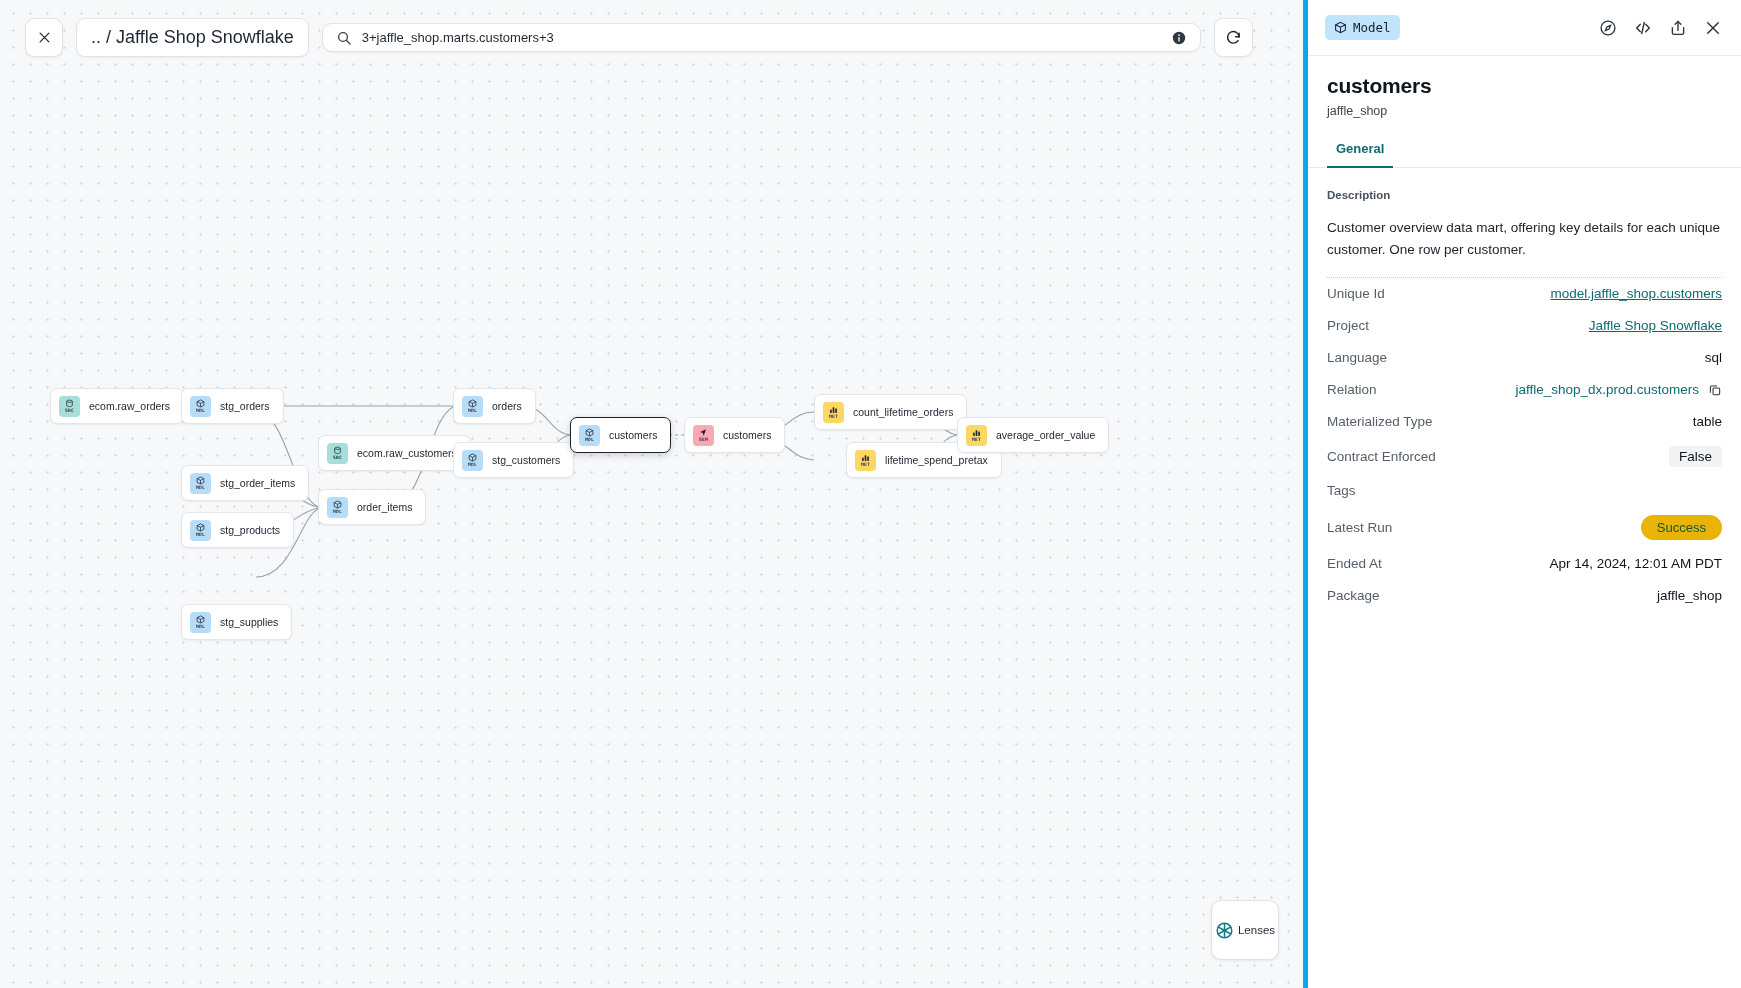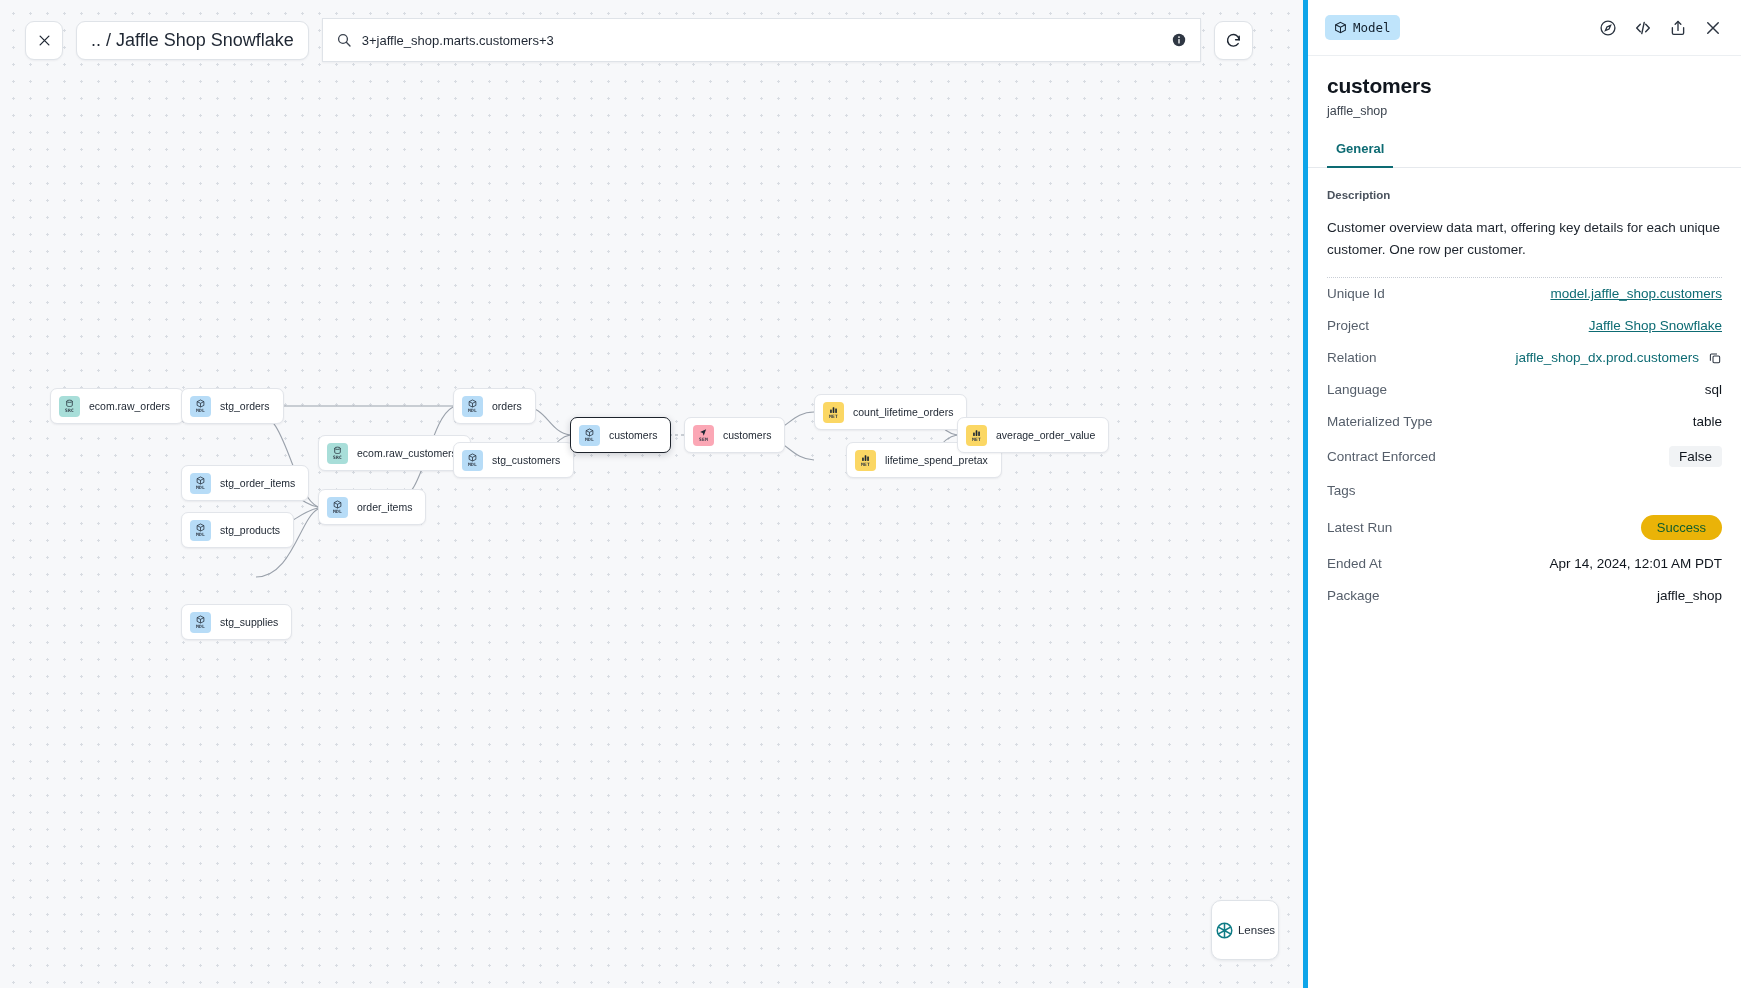--- a/index.html
+++ b/index.html
@@ -36,22 +36,22 @@
     display: flex; align-items: center; justify-content: center;
     box-shadow: 0 1px 2px rgba(16,24,40,0.05);
   }
   .tb-close { width: 38px; }
   .tb-close svg { width: 15px; height: 15px; }
   .tb-breadcrumb {
     padding: 0 14px;
     font-size: 18px; color: #1f2733; white-space: nowrap;
   }
   .tb-search {
-    width: 879px; height: 44px;
-    background: #fff; border: 1px solid #dfe3e8; border-radius: 0;
+    width: 879px; height: 29px;
+    background: #fff; border: 1px solid #dfe3e8; border-radius: 10px;
     display: flex; align-items: center; gap: 10px;
     padding: 0 13px;
     box-shadow: 0 1px 2px rgba(16,24,40,0.05);
   }
   .tb-search .search-ico { width: 16px; height: 16px; flex: none; color: #3b434f; }
   .tb-search .q {
     flex: 1; font-size: 13px; color: #1f2733;
     border: none; outline: none; background: transparent;
     font-family: "Liberation Sans", sans-serif;
   }
@@ -473,34 +473,34 @@
 
       <div class="row">
         <span class="k">Unique Id</span>
         <span class="v link">model.jaffle_shop.customers</span>
       </div>
       <div class="row">
         <span class="k">Project</span>
         <span class="v link">Jaffle Shop Snowflake</span>
       </div>
       <div class="row">
+        <span class="k">Language</span>
+        <span class="v">sql</span>
+      </div>
+      <div class="row">
         <span class="k">Relation</span>
         <span class="vwrap">
           <span class="v teal">jaffle_shop_dx.prod.customers</span>
           <svg class="copy-ico" viewBox="0 0 24 24" fill="none" stroke="currentColor" stroke-width="1.8">
             <rect x="8.6" y="8.6" width="11.4" height="11.4" rx="2"></rect>
               <path d="M15.4 5.2 H5.9 c-1 0-1.8.8-1.8 1.8 v9.5"></path>
           </svg>
         </span>
       </div>
       <div class="row">
-        <span class="k">Language</span>
-        <span class="v">sql</span>
-      </div>
-      <div class="row">
         <span class="k">Materialized Type</span>
         <span class="v">table</span>
       </div>
       <div class="row">
         <span class="k">Contract Enforced</span>
         <span class="pill-false">False</span>
       </div>
       <div class="row">
         <span class="k">Tags</span>
         <span class="v"></span>

